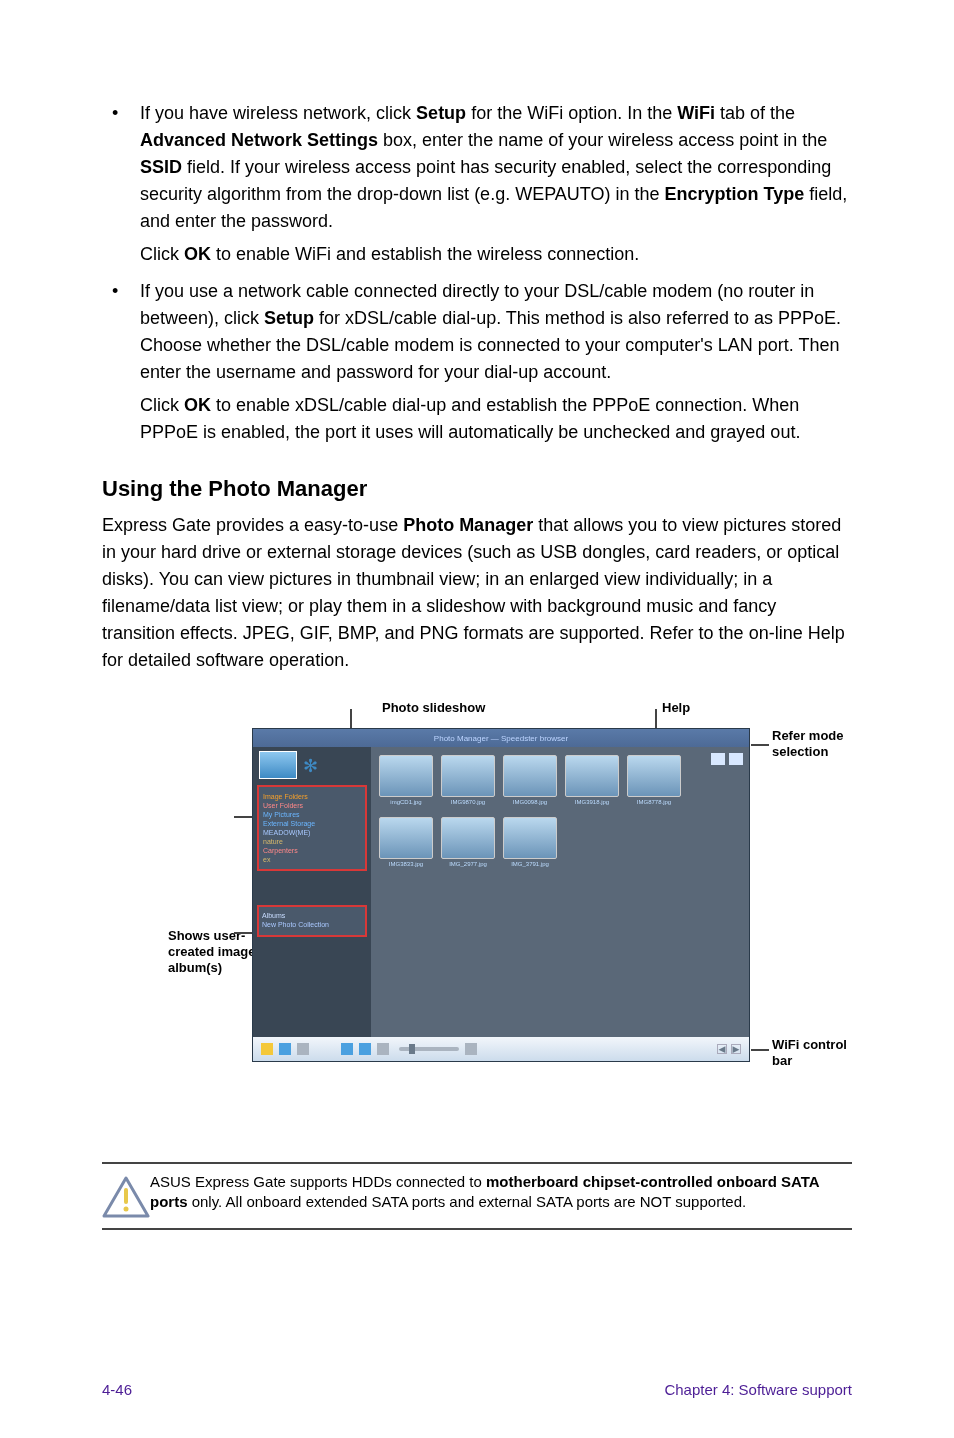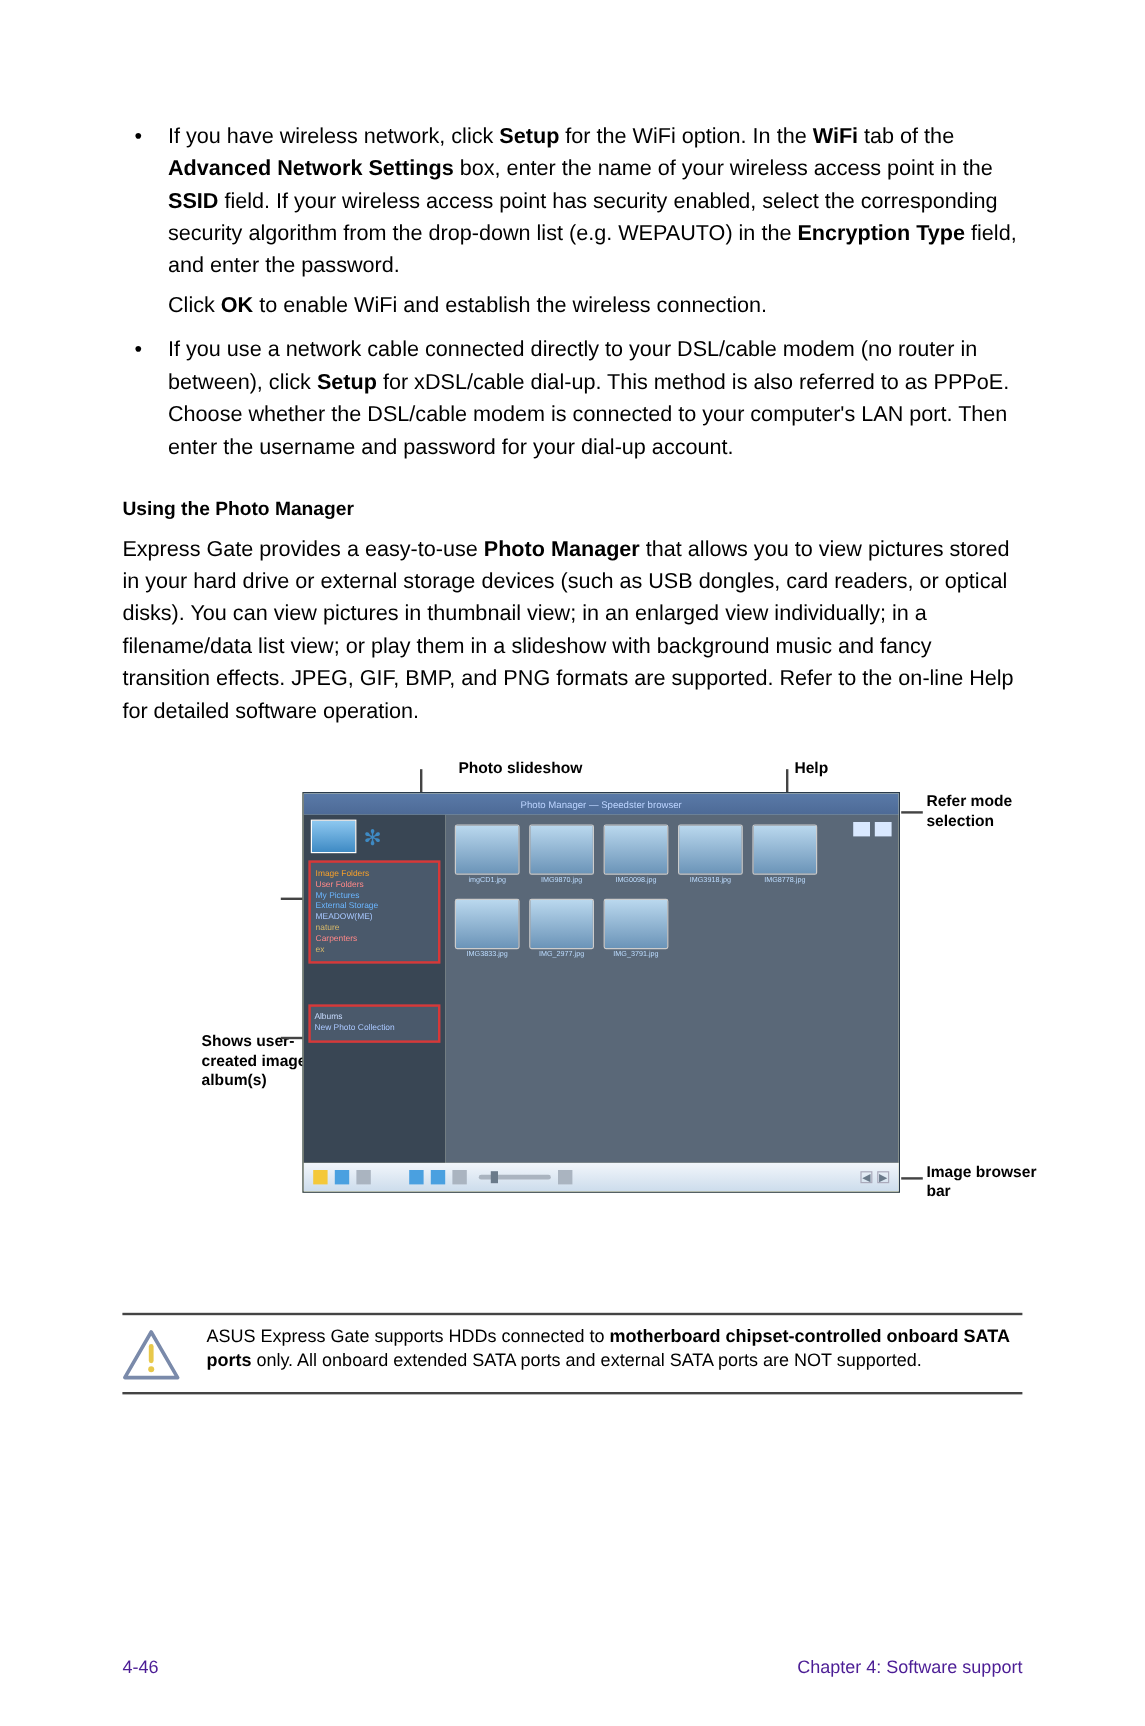--- a/index.html
+++ b/index.html
@@ -27,21 +27,21 @@
     font-size: 18px;
     line-height: 27px;
   }
   .sub-para {
     margin-top: 6px;
     font-size: 18px;
     line-height: 27px;
   }
   b { font-weight: bold; }
   .section-head {
-    font-size: 16px;
+    font-size: 22px;
     font-weight: bold;
     margin-top: 30px;
     margin-bottom: 10px;
   }
   .section-body {
     font-size: 18px;
     line-height: 27px;
   }
 
   
@@ -197,21 +197,20 @@
   .ci-grey { background:#aab4c0; }
   .slider { flex: 0 0 60px; height: 4px; background:#aab4c0; border-radius:2px; margin-left:4px; position:relative;}
   .slider-t { position:absolute; left:10px; top:-3px; width:6px; height:10px; background:#6a7a8a; }
   .zoomctrl { display:flex; gap:4px; margin-left:auto; align-items:center;}
   .zbtn { width:10px; height:10px; display:flex; justify-content:center; align-items:center; border:1px solid #aab; color:#6a7a8a; font-size:9px; line-height:1;}
 
   
   .warn-block {
     display: flex;
     align-items: flex-start;
-    gap: 22px;
     margin-top: 30px;
     padding: 8px 0;
     border-top: 2px solid #444;
     border-bottom: 2px solid #444;
   }
   .warn-icon {
     width: 48px;
     height: 44px;
     flex-shrink: 0;
     margin-top: 4px;
@@ -238,33 +237,34 @@
   <div>
     <div class="bullet-text">If you have wireless network, click <b>Setup</b> for the WiFi option. In the <b>WiFi</b> tab of the <b>Advanced Network Settings</b> box, enter the name of your wireless access point in the <b>SSID</b> field. If your wireless access point has security enabled, select the corresponding security algorithm from the drop-down list (e.g. WEPAUTO) in the <b>Encryption Type</b> field, and enter the password.</div>
     <div class="sub-para">Click <b>OK</b> to enable WiFi and establish the wireless connection.</div>
   </div>
 </div>
 
 <div class="bullet-item">
   <div class="bullet-dot">•</div>
   <div>
     <div class="bullet-text">If you use a network cable connected directly to your DSL/cable modem (no router in between), click <b>Setup</b> for xDSL/cable dial-up. This method is also referred to as PPPoE. Choose whether the DSL/cable modem is connected to your computer's LAN port. Then enter the username and password for your dial-up account.</div>
+    <div class="sub-para">Click <b>OK</b> to enable xDSL/cable dial-up and establish the PPPoE connection. When PPPoE is enabled, the port it uses will automatically be unchecked and grayed out.</div>
   </div>
 </div>
 
 <div class="section-head">Using the Photo Manager</div>
 <div class="section-body">Express Gate  provides a easy-to-use <b>Photo Manager</b> that allows you to view pictures stored in your hard drive or external storage devices (such as USB dongles, card readers, or optical disks). You can view pictures in thumbnail view; in an enlarged view individually; in a filename/data list view; or play them in a slideshow with background music and fancy transition effects. JPEG, GIF, BMP, and PNG formats are supported. Refer to the on-line Help for detailed software operation.</div>
 
 <div class="diagram-wrap">
 
   <div class="d-label lbl-photo-slideshow">Photo slideshow</div>
   <div class="d-label lbl-help">Help</div>
   <div class="d-label lbl-viewmode">Refer mode selection</div>
   <div class="d-label lbl-shows-albums">Shows user-created image album(s)</div>
-  <div class="d-label lbl-image-ctrl">Image browser bar</div>
+  <div class="d-label lbl-image-ctrl">WiFi control bar</div>
 
   <div class="line ln-photo-sl"></div>
   <div class="line ln-help"></div>
   <div class="line ln-viewmode"></div>
   <div class="line ln-folders"></div>
   <div class="line ln-albums"></div>
   <div class="line ln-imgctrl"></div>
 
   <div class="app">
     <div class="app-titlebar">Photo Manager — Speedster browser</div>

